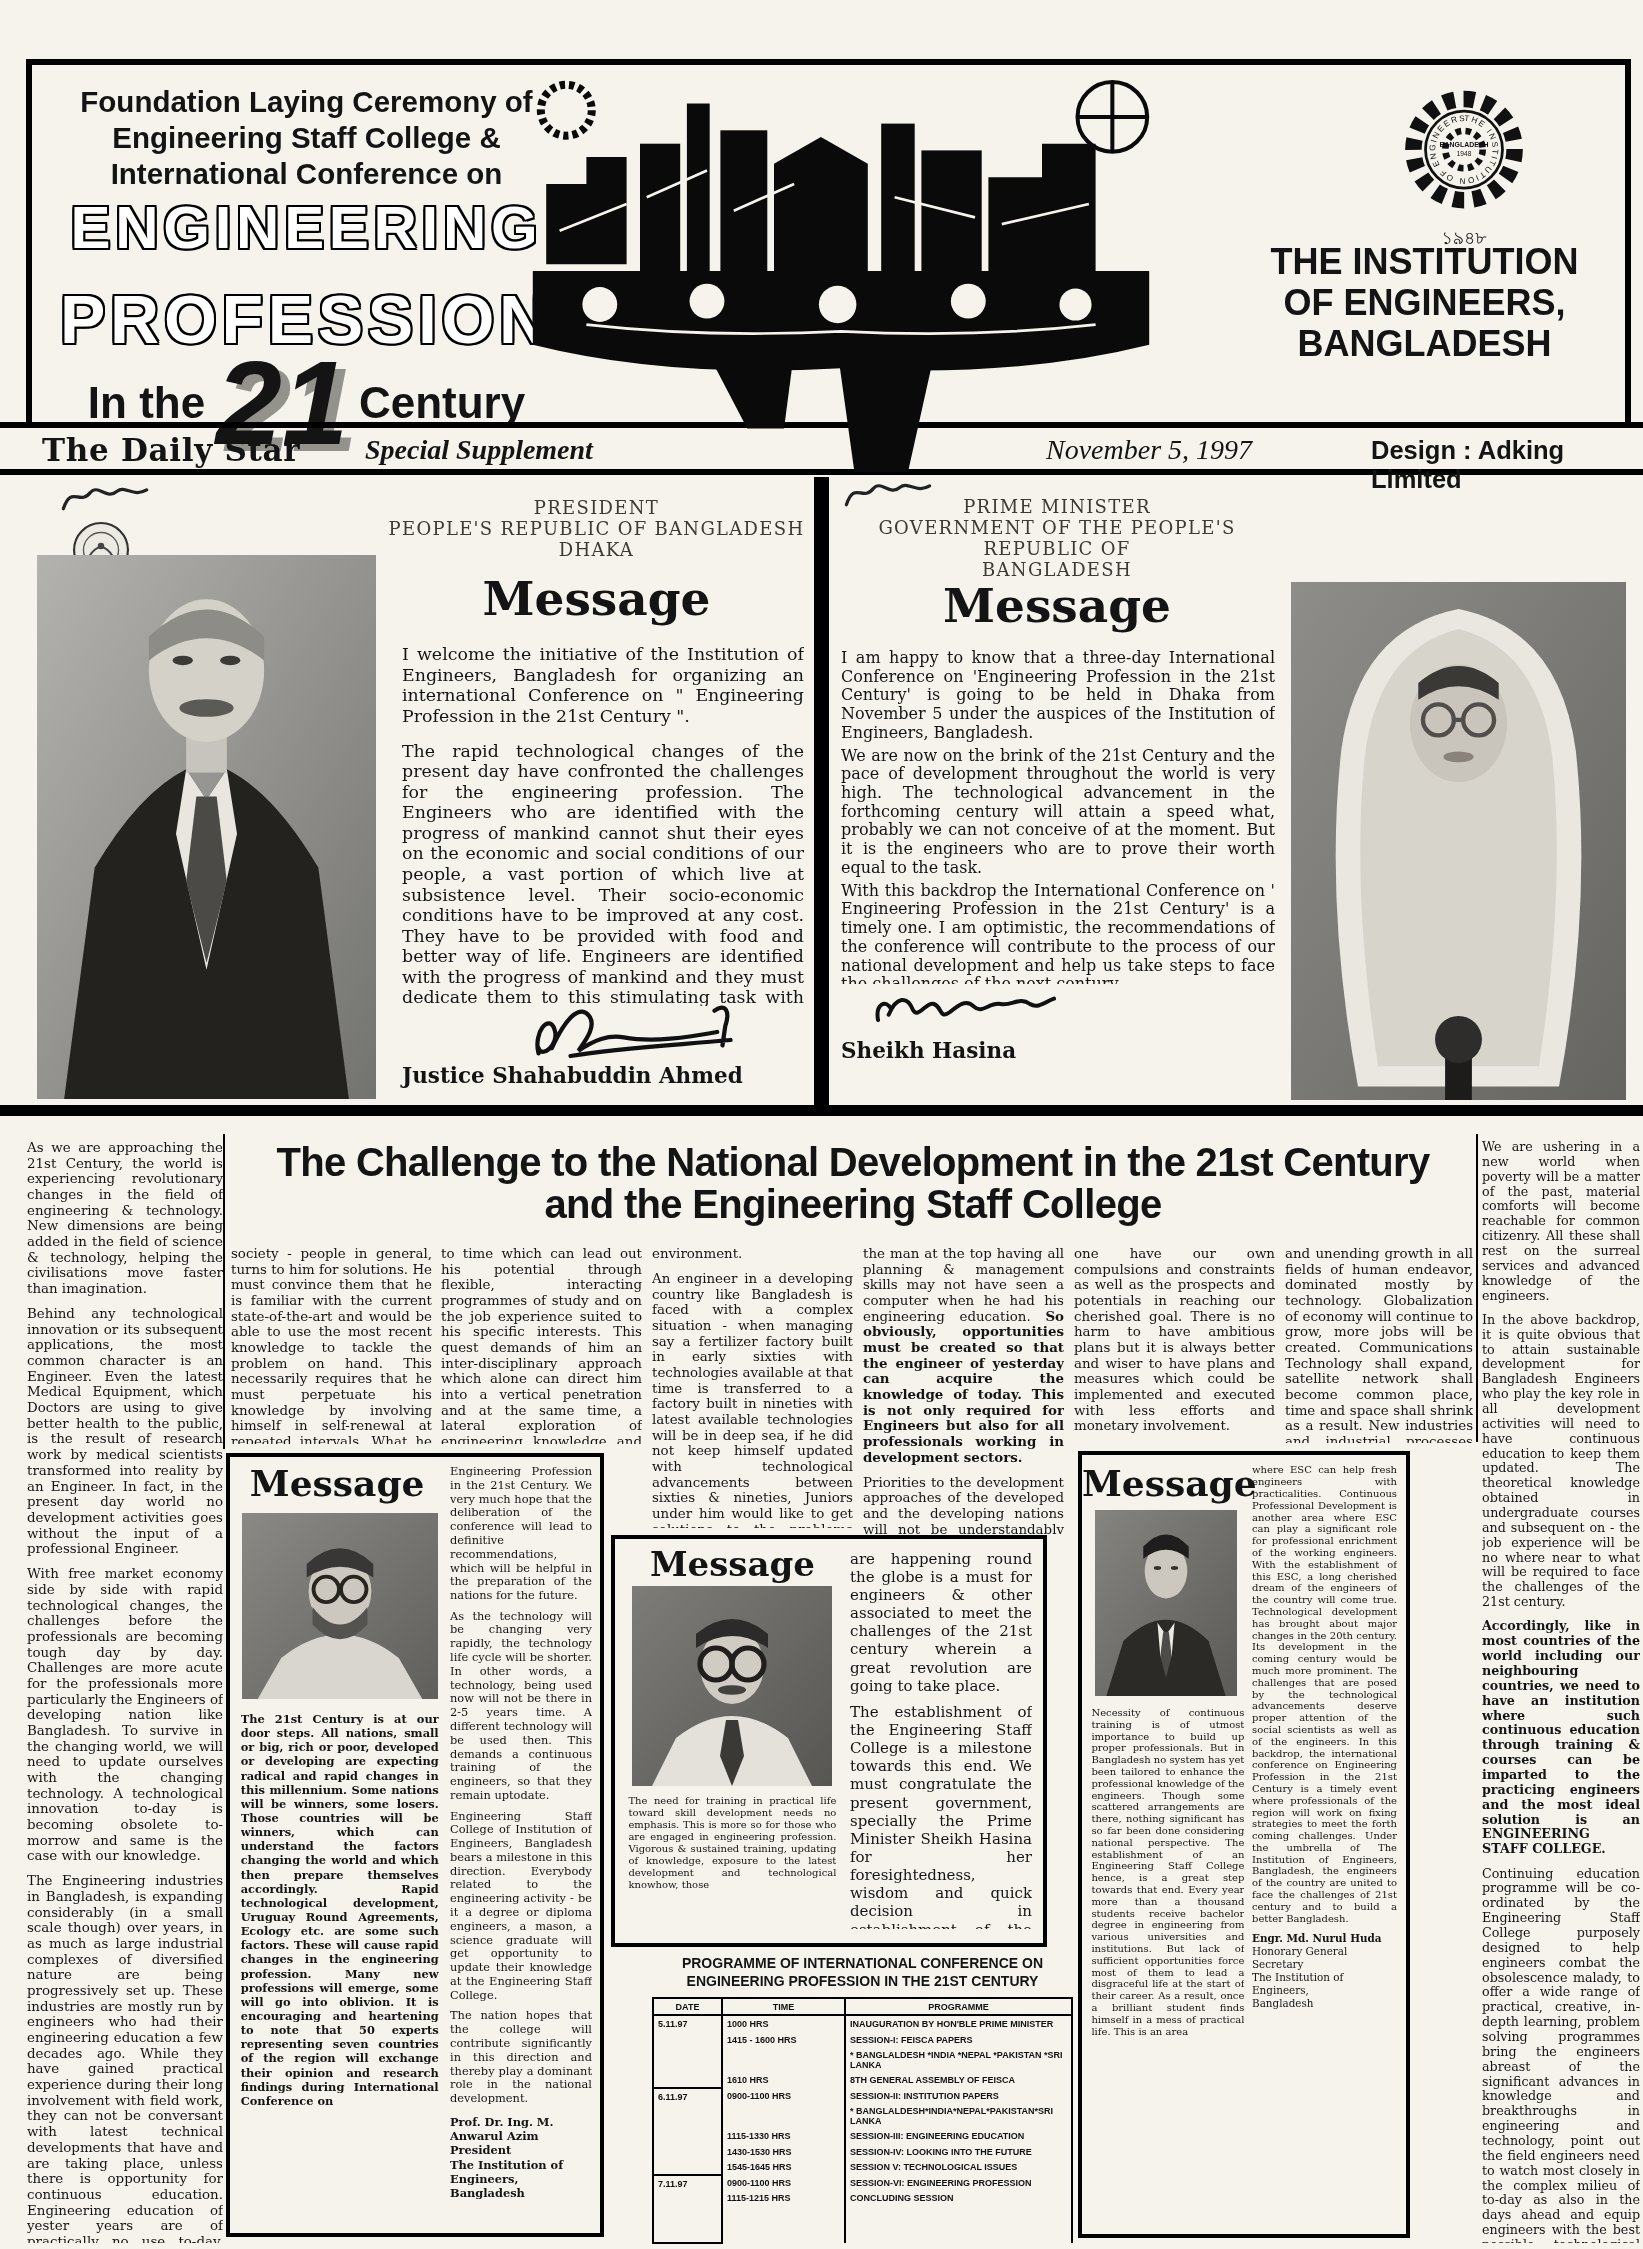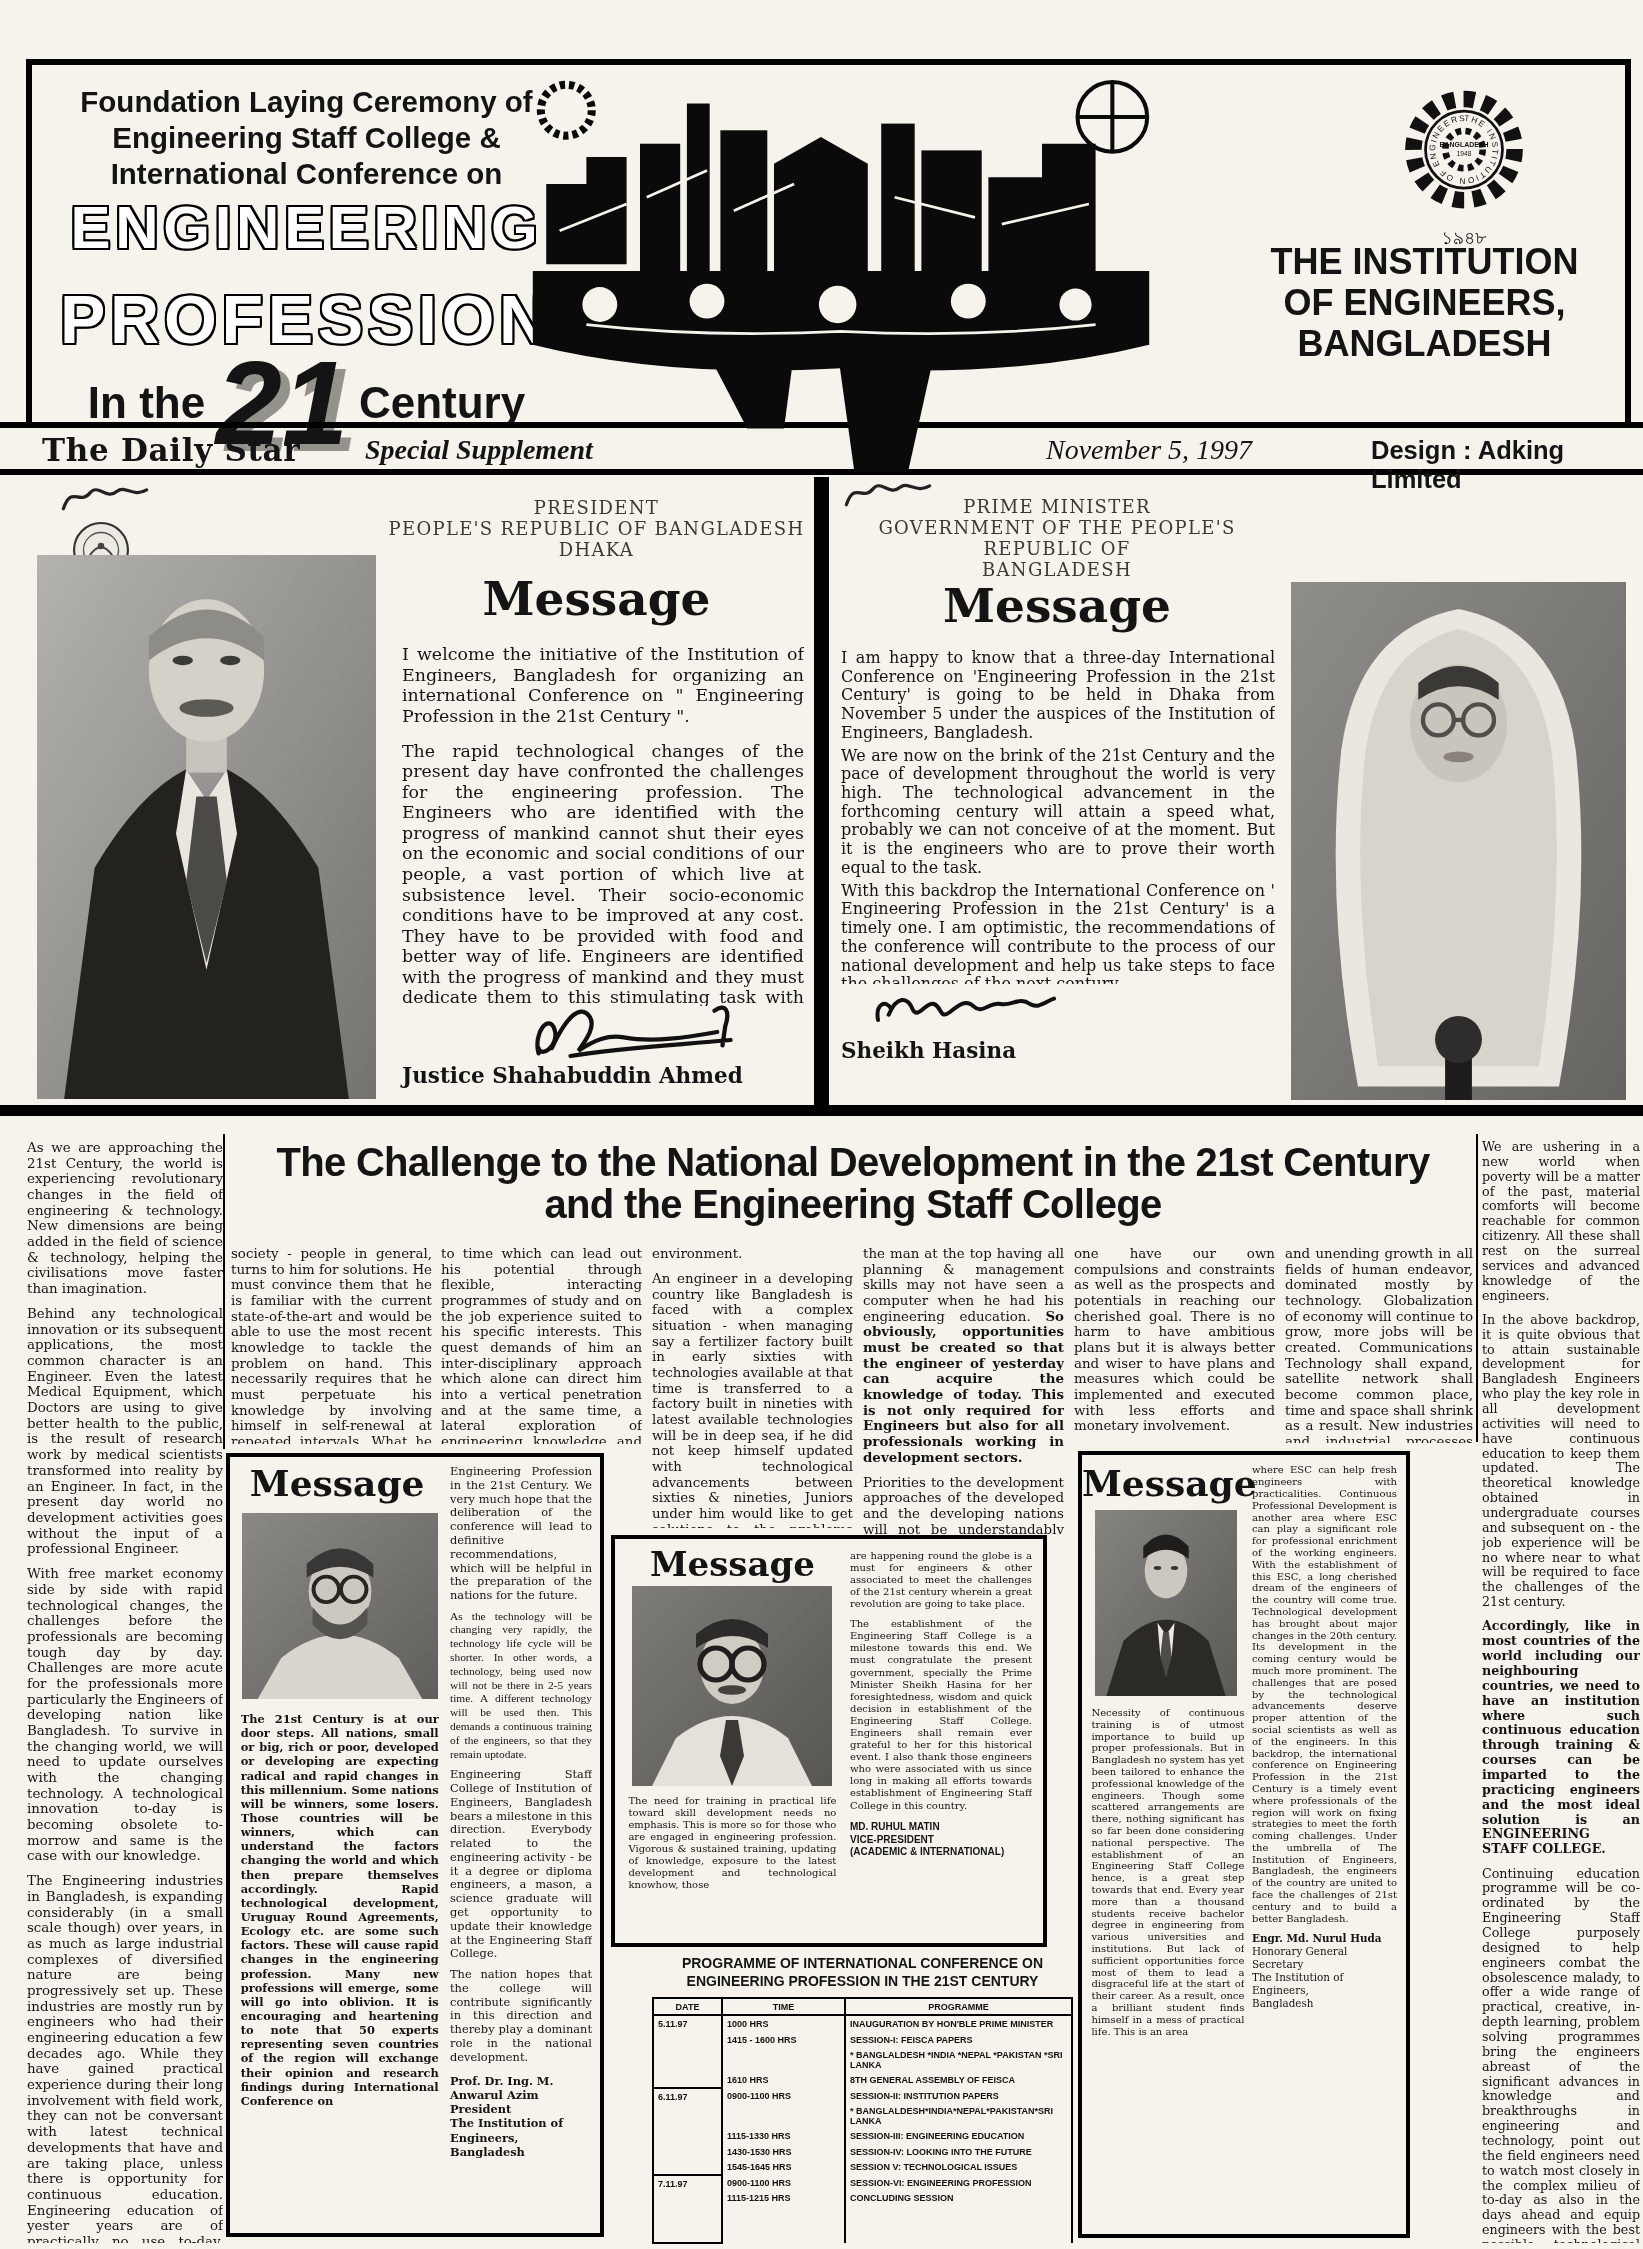--- a/index.html
+++ b/index.html
@@ -253,21 +253,21 @@
       <path d="M33,26 Q50,10 67,26 L67,33 Q50,22 33,33 Z" fill="#393735"></path>
       <circle cx="43" cy="39" r="6.5" fill="none" stroke="#26251f" stroke-width="2"></circle>
       <circle cx="57" cy="39" r="6.5" fill="none" stroke="#26251f" stroke-width="2"></circle>
       <line x1="49" y1="39" x2="51" y2="39" stroke="#26251f" stroke-width="2"></line>
       <path d="M36,48 Q50,66 64,48 L64,57 Q50,72 36,57 Z" fill="#55534f"></path>
     </svg>
     <div class="abs just b" style="left:10.7px;top:255px;width:198px;height:511px;font-size:11.4px;line-height:1.24;overflow:hidden;">The 21st Century is at our door steps. All nations, small or big, rich or poor, developed or developing are expecting radical and rapid changes in this millennium. Some nations will be winners, some losers. Those countries will be winners, which can understand the factors changing the world and which then prepare themselves accordingly. Rapid technological development, Uruguay Round Agreements, Ecology etc. are some such factors. These will cause rapid changes in the engineering profession. Many new professions will emerge, some will go into oblivion. It is encouraging and heartening to note that 50 experts representing seven countries of the region will exchange their opinion and research findings during International Conference on</div>
     <div class="abs" style="left:220px;top:8px;width:142px;height:758px;overflow:hidden;">
       <div class="just" style="font-size:11.4px;line-height:1.21;">
         <p style="margin:0 0 6.7px 0;">Engineering Profession in the 21st Century. We very much hope that the deliberation of the conference will lead to definitive recommendations, which will be helpful in the preparation of the nations for the future.</p>
-        <p style="margin:0 0 6.7px 0;font-family:Liberation Serif, serif;">As the technology will be changing very rapidly, the technology life cycle will be shorter. In other words, a technology, being used now will not be there in 2-5 years time. A different technology will be used then. This demands a continuous training of the engineers, so that they remain uptodate.</p>
+        <p style="margin:0 0 6.7px 0;">As the technology will be changing very rapidly, the technology life cycle will be shorter. In other words, a technology, being used now will not be there in 2-5 years time. A different technology will be used then. This demands a continuous training of the engineers, so that they remain uptodate.</p>
         <p style="margin:0 0 6.7px 0;">Engineering Staff College of Institution of Engineers, Bangladesh bears a milestone in this direction. Everybody related to the engineering activity - be it a degree or diploma engineers, a mason, a science graduate will get opportunity to update their knowledge at the Engineering Staff College.</p>
         <p style="margin:0 0 9px 0;">The nation hopes that the college will contribute significantly in this direction and thereby play a dominant role in the national development.</p>
       </div>
       <div class="byline b" style="font-size:11.4px;">
         <div>Prof. Dr. Ing. M. Anwarul Azim</div>
         <div>President</div>
         <div>The Institution of Engineers, Bangladesh</div>
       </div>
     </div>
   </div>
@@ -286,21 +286,21 @@
       <polygon points="47,67 53,67 56,85 50,100 44,85" fill="#3a3936"></polygon>
       <ellipse cx="50" cy="40" rx="16" ry="19" fill="#d0ccc4"></ellipse>
       <path d="M32,24 Q50,9 68,24 L68,31 Q50,19 32,31 Z" fill="#2c2b29"></path>
       <circle cx="42" cy="39" r="8" fill="none" stroke="#201f1d" stroke-width="2.6"></circle>
       <circle cx="58" cy="39" r="8" fill="none" stroke="#201f1d" stroke-width="2.6"></circle>
       <line x1="49" y1="38" x2="51" y2="38" stroke="#201f1d" stroke-width="2.6"></line>
       <ellipse cx="50" cy="52" rx="7" ry="2.4" fill="#44423f"></ellipse>
     </svg>
     <div class="abs just" style="left:13.4px;top:256px;width:208px;height:131px;font-size:10px;line-height:1.2;overflow:hidden;">The need for training in practical life toward skill development needs no emphasis. This is more so for those who are engaged in engineering profession. Vigorous &amp; sustained training, updating of knowledge, exposure to the latest development and technological knowhow, those</div>
     <div class="abs" style="left:235px;top:10.7px;width:182px;height:379px;overflow:hidden;">
-      <div class="just" style="font-size:10px;line-height:1.21;">
+      <div class="just" style="font-size:15px;line-height:1.21;">
         <p style="margin:0 0 8px 0;">are happening round the globe is a must for engineers &amp; other associated to meet the challenges of the 21st century wherein a great revolution are going to take place.</p>
         <p style="margin:0 0 9.4px 0;">The establishment of the Engineering Staff College is a milestone towards this end. We must congratulate the present government, specially the Prime Minister Sheikh Hasina for her foresightedness, wisdom and quick decision in establishment of the Engineering Staff College. Engineers shall remain ever grateful to her for this historical event. I also thank those engineers who were associated with us since long in making all efforts towards establishment of Engineering Staff College in this country.</p>
       </div>
       <div class="byline b sans" style="font-size:10px;">
         <div>MD. RUHUL MATIN</div>
         <div>VICE-PRESIDENT</div>
         <div>(ACADEMIC &amp; INTERNATIONAL)</div>
       </div>
     </div>
   </div>

